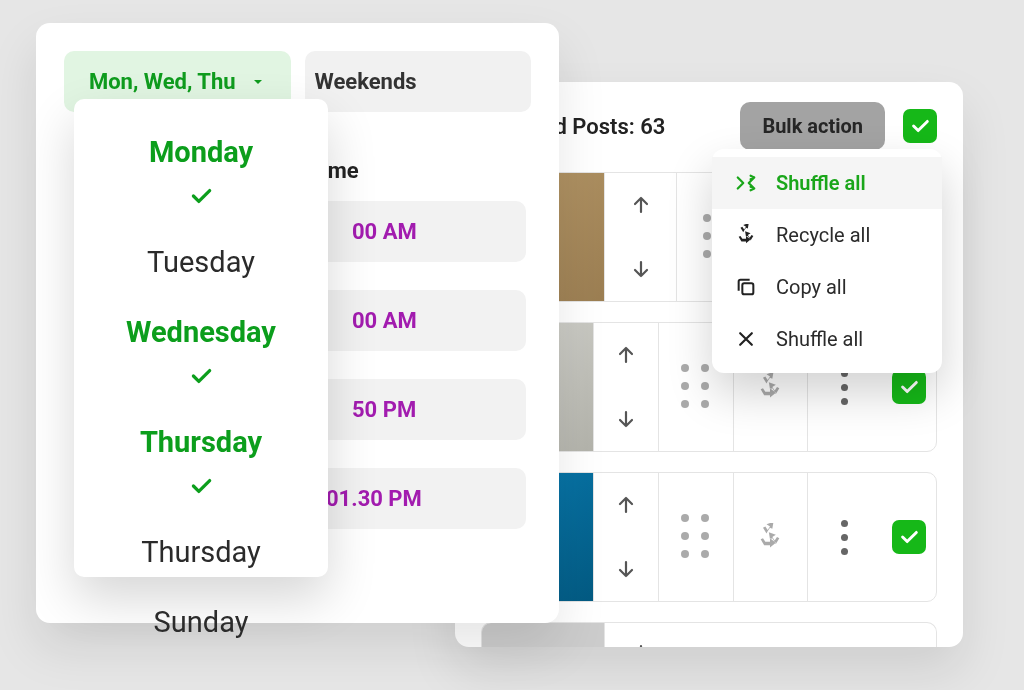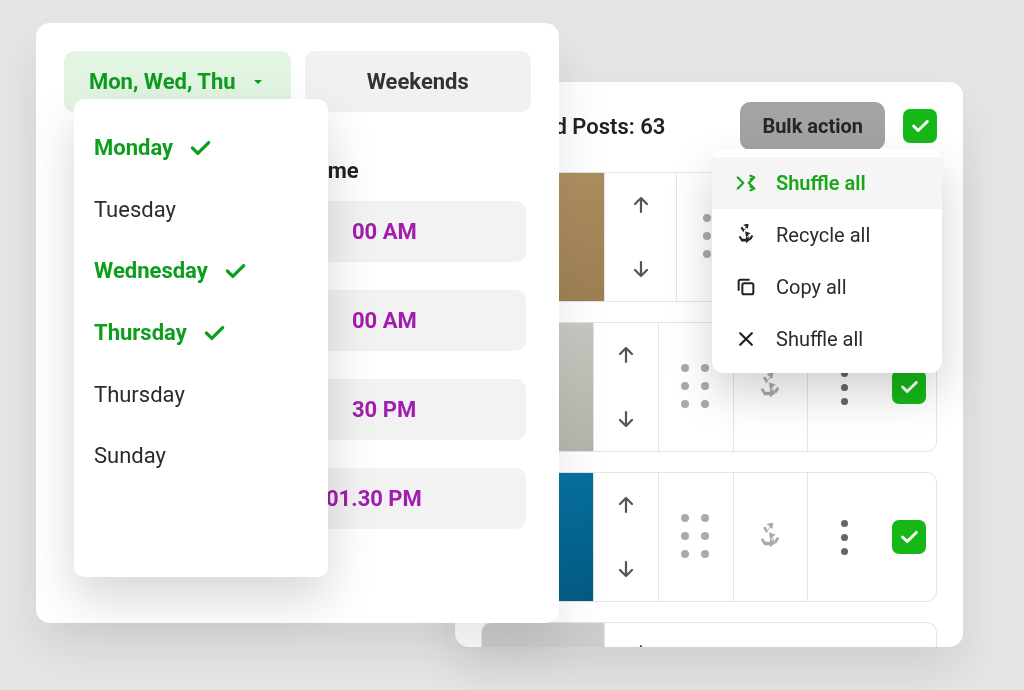--- a/index.html
+++ b/index.html
@@ -68,21 +68,21 @@
 
   
   .days-card {
     position:absolute; left:36px; top:23px; width:523px; height:600px;
     background:#fff; border-radius:14px;
     box-shadow: 0 24px 50px rgba(0,0,0,0.10);
     padding:28px 28px 0 28px;
   }
   .tabs { display:flex; gap:0; }
   .tab {
-    flex:1; text-align:center; font-size:22px; font-weight:700;
+    flex:1; text-align:left; font-size:22px; font-weight:700;
     padding:18px 10px; cursor:pointer;
   }
   .tab.active {
     background:#e1f5e2; color:#0f9c1e; border-radius:10px;
     display:flex; justify-content:center; align-items:center; gap:14px;
   }
   .tab.inactive { background:#f1f1f1; color:#333; border-radius:10px; margin-left:14px; }
 
   .section-heading {
     font-size:22px; font-weight:700; margin:46px 0 18px 0; padding-left:220px;
@@ -97,23 +97,24 @@
     width:230px;
   }
 
   .day-menu {
     position:absolute; left:74px; top:99px; width:254px; height:478px;
     background:#fff; border-radius:10px;
     box-shadow: 0 22px 50px rgba(0,0,0,0.16);
     padding:18px 12px;
   }
   .day-item {
-    display:flex; align-items:flex-start; gap:14px;
-    font-size:22px; padding:18px 8px; cursor:pointer;
+    display:flex; align-items:center; gap:14px;
+    font-size:29px; padding:18px 8px; cursor:pointer;
     color:#2b2b2b;
+    flex-direction:column;
   }
   .day-item.sel { color:#0c9e1c; font-weight:700; }
 
   svg { display:block; }
 </style>
 </head>
 <body>
 
 <div class="posts-card">
 
@@ -314,21 +315,21 @@
     <div class="tab inactive">
       <span>Weekends</span>
     </div>
   </div>
 
   <div class="section-heading">ng time</div>
 
   <div class="times">
     <div class="time-slot"><span>00 AM</span></div>
     <div class="time-slot"><span>00 AM</span></div>
-    <div class="time-slot"><span>30 PM</span></div>
+    <div class="time-slot"><span>50 PM</span></div>
     <div class="time-slot" style="padding-left:30px"><span>01.30 PM</span></div>
   </div>
 </div>
 
 <div class="day-menu">
   <div class="day-item sel">
     <span>Monday</span>
     <svg width="26" height="26" viewBox="0 0 24 24" fill="none" stroke="#0c9e1c" stroke-width="3" stroke-linecap="round" stroke-linejoin="round">
         <path d="M5 12l5 5L20 7"></path>
       </svg>

